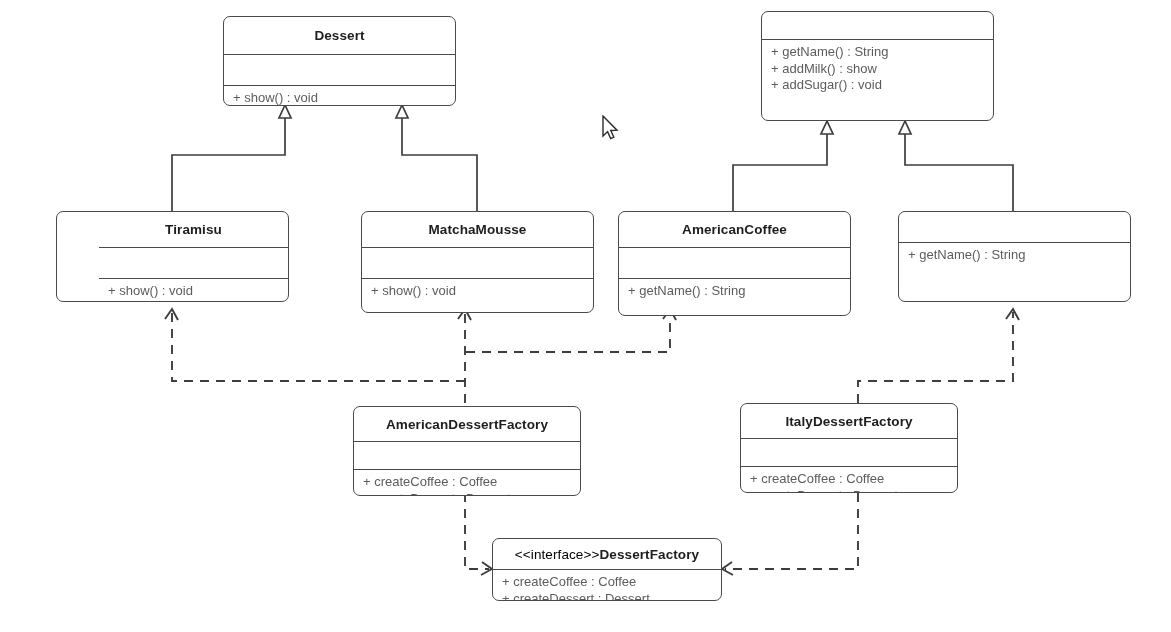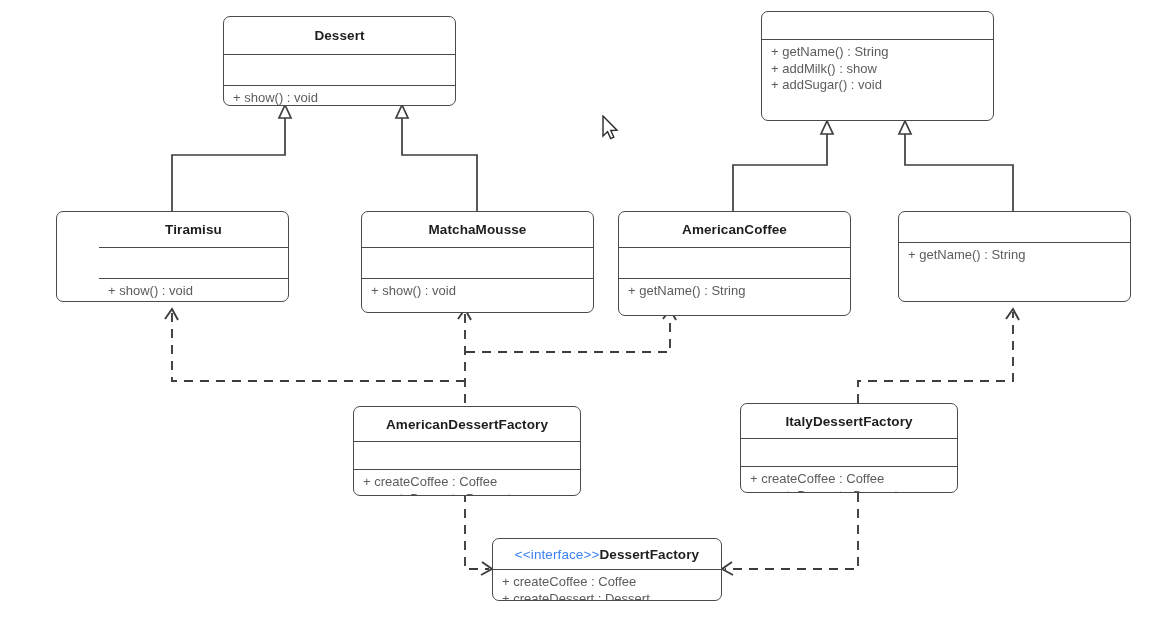--- a/index.html
+++ b/index.html
@@ -51,21 +51,21 @@
     padding: 4px 0 0 9px;
   }
   .uml-method {
     font-size: 13px;
     color: #5c5c5c;
     line-height: 16.5px;
     white-space: nowrap;
   }
   .iface-stereo {
     font-weight: normal;
-    color: #3b82f6;
+    color: #000000;
   }
   svg.wires {
     position: absolute;
     left: 0;
     top: 0;
     width: 1171px;
     height: 632px;
     z-index: 2;
     pointer-events: none;
   }

